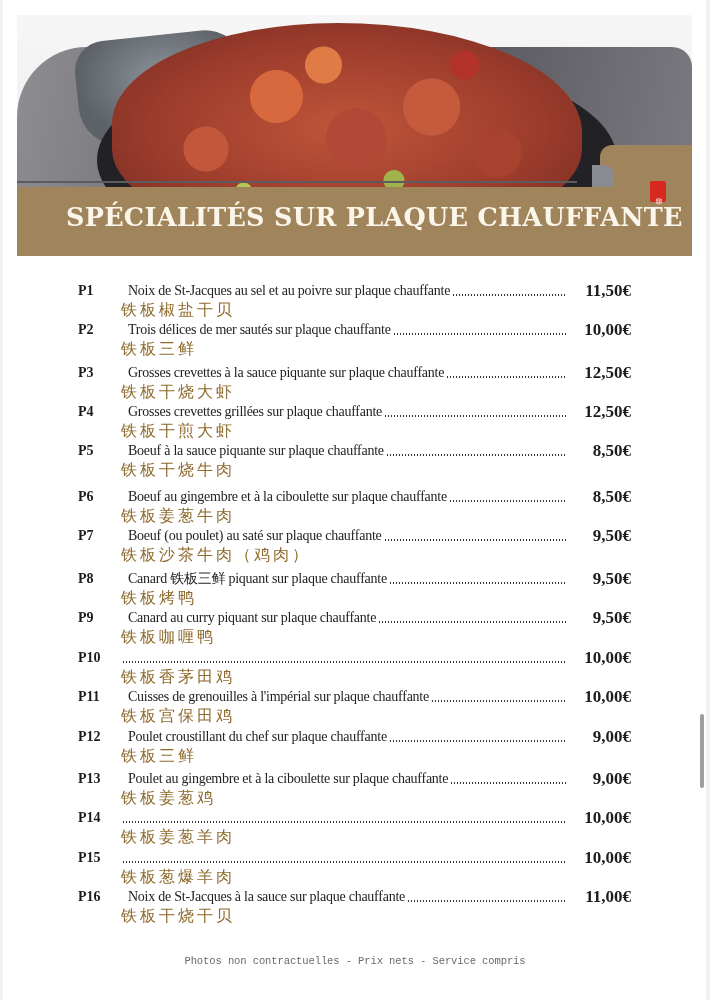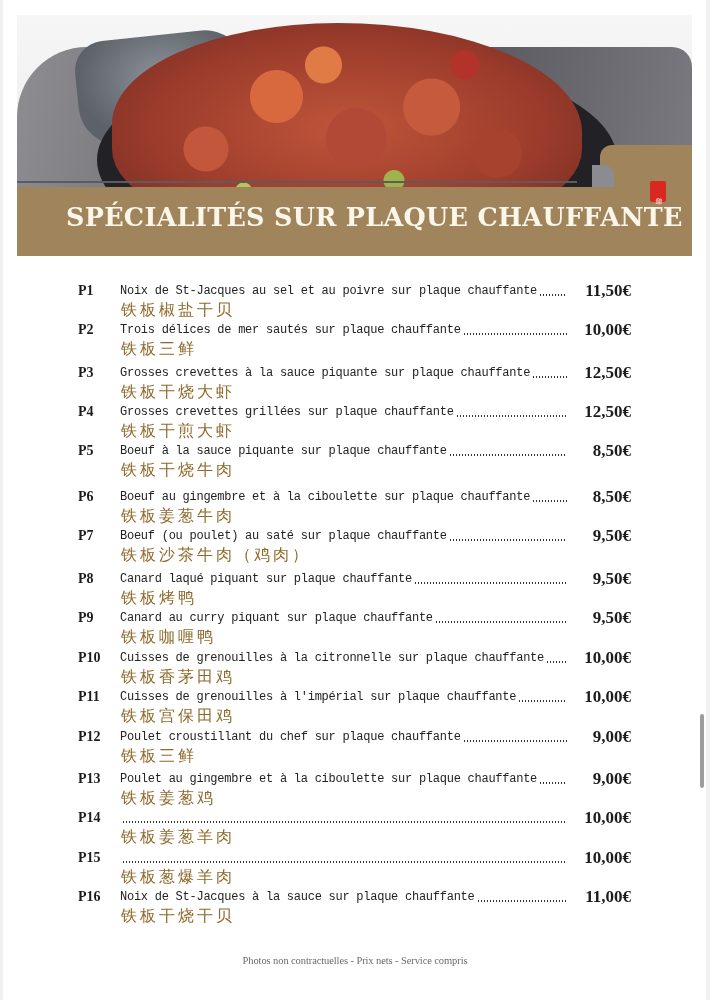--- a/index.html
+++ b/index.html
@@ -86,42 +86,42 @@
   .code {
     position: absolute; left: 78px; top: 0;
     font-family: "Liberation Serif", serif; font-weight: bold;
     font-size: 14px; color: #1c1c1c; line-height: 20px;
   }
   .name-line {
     position: absolute; left: 120px; top: 1px; width: 447px; height: 18px;
     display: flex; align-items: flex-end; overflow: hidden;
   }
   .name {
-    font-family: Liberation Mono, monospace; font-size: 12px; color: #222222;
-    white-space: nowrap; line-height: 18px; letter-spacing: -0.25px;
+    font-family: Liberation Serif, serif; font-size: 14px; color: #222222;
+    white-space: nowrap; line-height: 18px; letter-spacing: -0.25px; margin-left: 8px;
   }
   .dots {
     flex: 1; margin-left: 2px; margin-bottom: 4px; height: 2px;
     background-image: radial-gradient(circle, #333 0.7px, transparent 0.9px);
     background-size: 3px 2px; background-repeat: repeat-x;
   }
   .price {
     position: absolute; right: 79px; top: 0;
     font-family: "Liberation Serif", serif; font-weight: bold;
     font-size: 17px; color: #1c1c1c; line-height: 20px; text-align: center;
   }
   .cn {
     position: absolute; left: 121px; top: 22px;
     font-family: "DejaVu Serif", serif; font-size: 16px; color: #8e6a2c;
     letter-spacing: 3px; white-space: nowrap; line-height: 14px;
   }
 
   .footer {
     position: absolute; left: 0; width: 710px; top: 955px; text-align: center;
-    font-family: Liberation Serif, serif; font-size: 10.5px; color: #6a6a6a;
+    font-family: Liberation Mono, monospace; font-size: 10.5px; color: #6a6a6a;
     letter-spacing: -0.1px;
   }
 
   .scrollbar-track { position: absolute; left: 700px; top: 0; width: 6px; height: 1000px; }
   .scrollbar-thumb {
     position: absolute; left: 700px; top: 714px; width: 4px; height: 74px;
     background: #9d9d9d; border-radius: 2px;
   }
 </style>
 </head>
@@ -203,39 +203,38 @@
     <div class="name-line">
         <span class="name">Boeuf (ou poulet) au saté sur plaque chauffante</span>
         <span class="dots"></span>
       </div>
     <div class="price">9,50€</div>
     <div class="cn">铁板沙茶牛肉（鸡肉）</div>
   </div>
   <div class="item" style="top:569px">
     <div class="code">P8</div>
     <div class="name-line">
-        <span class="name">Canard laqué piquant sur plaque chauffante</span>
+        <span class="name">Canard 铁板三鲜 piquant sur plaque chauffante</span>
         <span class="dots"></span>
       </div>
     <div class="price">9,50€</div>
     <div class="cn">铁板烤鸭</div>
   </div>
   <div class="item" style="top:608px">
     <div class="code">P9</div>
     <div class="name-line">
         <span class="name">Canard au curry piquant sur plaque chauffante</span>
         <span class="dots"></span>
       </div>
     <div class="price">9,50€</div>
     <div class="cn">铁板咖喱鸭</div>
   </div>
   <div class="item" style="top:648px">
     <div class="code">P10</div>
     <div class="name-line">
-        <span class="name">Cuisses de grenouilles à la citronnelle sur plaque chauffante</span>
         <span class="dots"></span>
       </div>
     <div class="price">10,00€</div>
     <div class="cn">铁板香茅田鸡</div>
   </div>
   <div class="item" style="top:687px">
     <div class="code">P11</div>
     <div class="name-line">
         <span class="name">Cuisses de grenouilles à l'impérial sur plaque chauffante</span>
         <span class="dots"></span>

